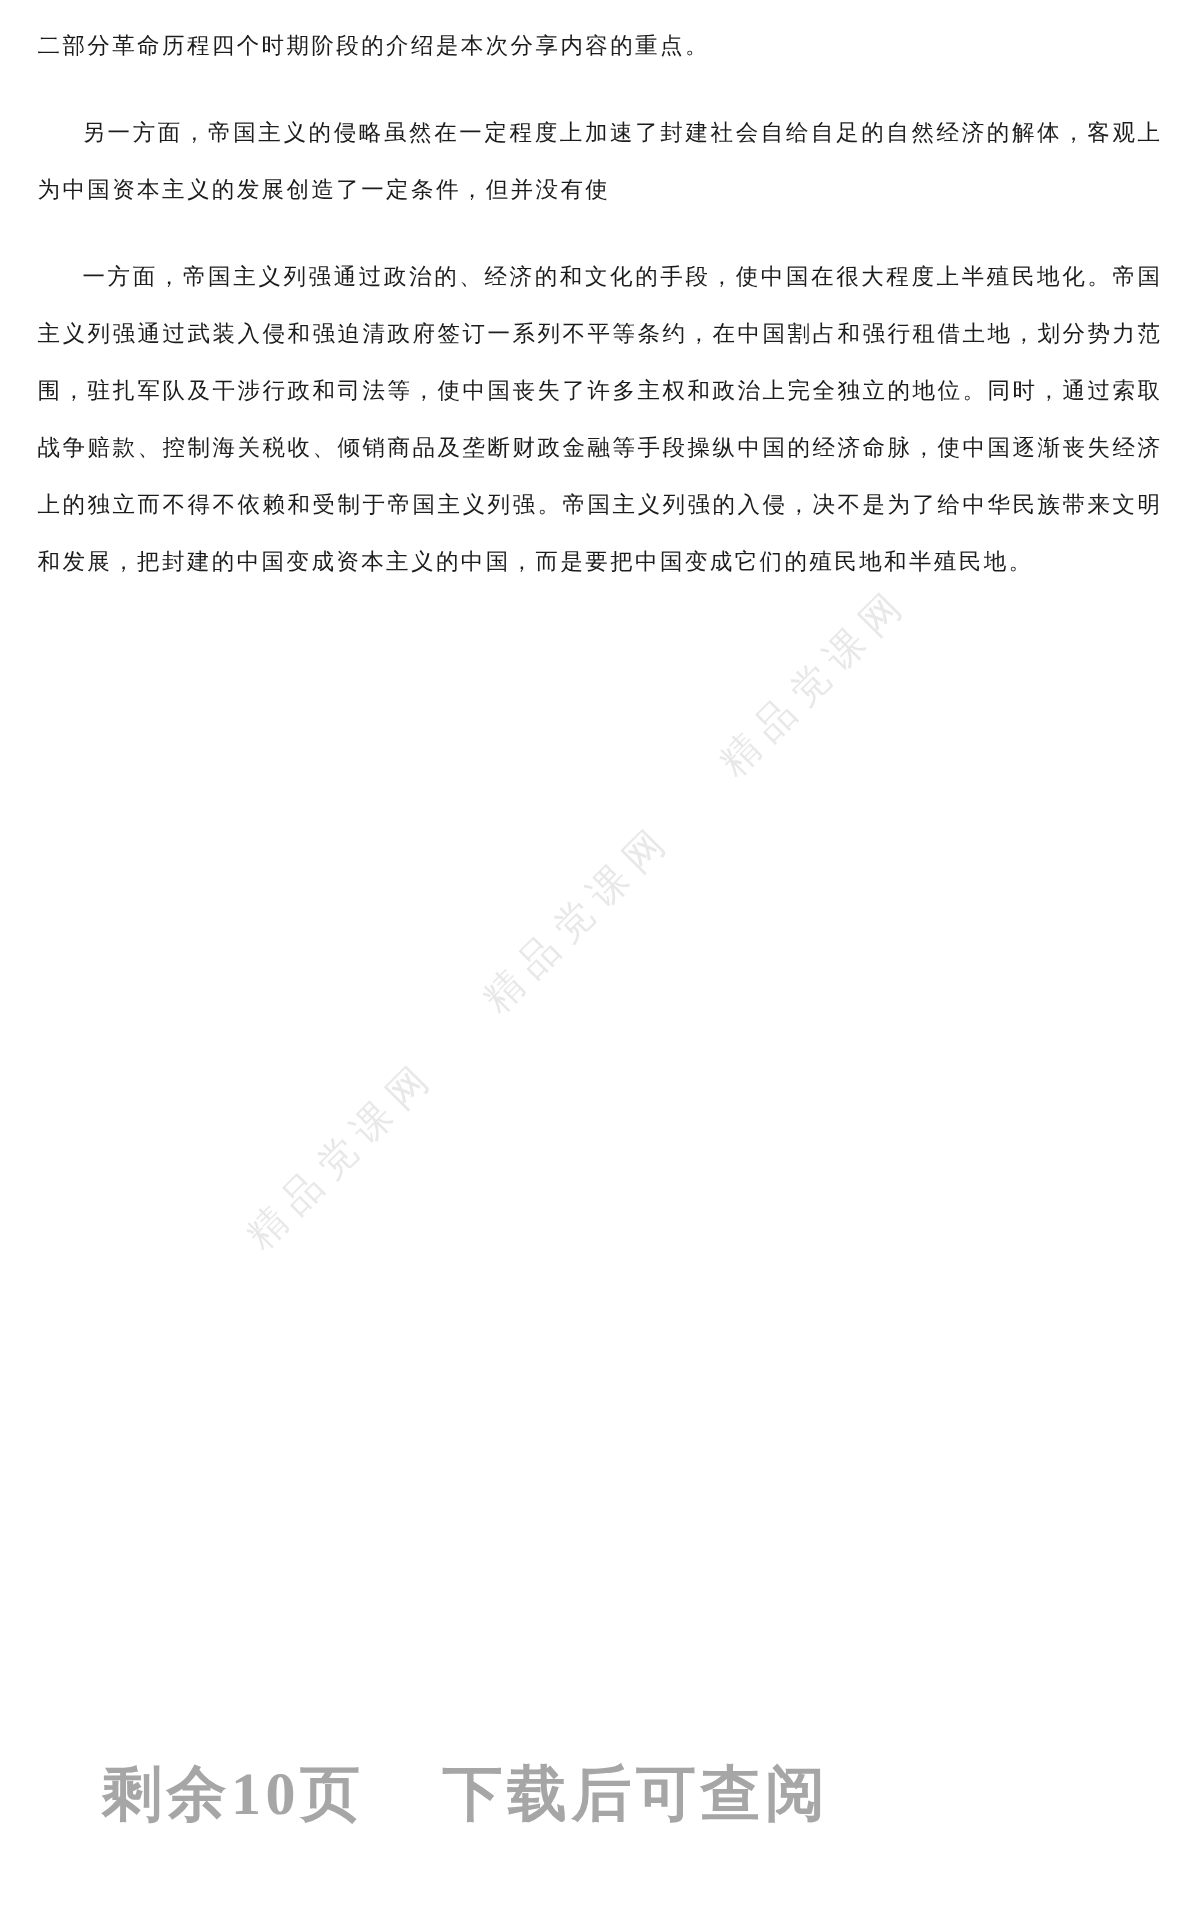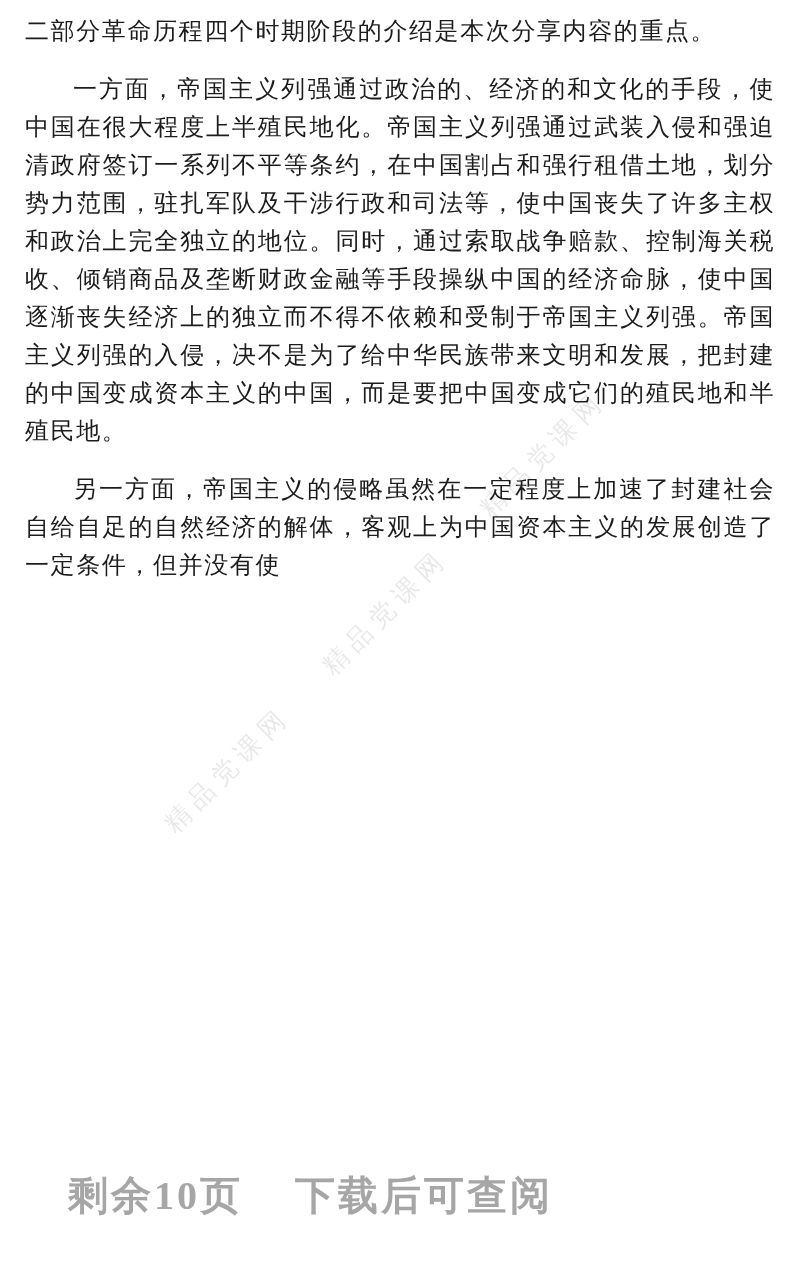--- a/index.html
+++ b/index.html
@@ -30,21 +30,21 @@
     letter-spacing: 7px;
     color: rgba(0, 0, 0, 0.09);
     pointer-events: none;
     user-select: none;
   }
   
   .doc-body {
     position: relative;
     padding: 12px 25px 0 25px;
     color: #1c1c1c;
-    font-size: 24px;
+    font-size: 15px;
     line-height: 38px;
     letter-spacing: 1.6px;
     text-align: justify;
   }
   .doc-body p {
     margin: 0 0 20px 0;
   }
   .doc-body p.indent {
     text-indent: 2em;
   }
@@ -79,22 +79,22 @@
     <span>精品党课网</span>
     <span>精品党课网</span>
   </div>
 
   <div class="doc-body">
     <p>二部分革命历程四个时期阶段的介绍是本次分享内容的重点。</p>
 
 
 
 
+    <p class="indent">另一方面，帝国主义的侵略虽然在一定程度上加速了封建社会自给自足的自然经济的解体，客观上为中国资本主义的发展创造了一定条件，但并没有使</p>
+
     <p class="indent">一方面，帝国主义列强通过政治的、经济的和文化的手段，使中国在很大程度上半殖民地化。帝国主义列强通过武装入侵和强迫清政府签订一系列不平等条约，在中国割占和强行租借土地，划分势力范围，驻扎军队及干涉行政和司法等，使中国丧失了许多主权和政治上完全独立的地位。同时，通过索取战争赔款、控制海关税收、倾销商品及垄断财政金融等手段操纵中国的经济命脉，使中国逐渐丧失经济上的独立而不得不依赖和受制于帝国主义列强。帝国主义列强的入侵，决不是为了给中华民族带来文明和发展，把封建的中国变成资本主义的中国，而是要把中国变成它们的殖民地和半殖民地。</p>
-
-    <p class="indent">另一方面，帝国主义的侵略虽然在一定程度上加速了封建社会自给自足的自然经济的解体，客观上为中国资本主义的发展创造了一定条件，但并没有使</p>
   </div>
 
   <div class="preview-banner">
     <span>剩余10页</span><span class="gap"></span><span>下载后可查阅</span>
   </div>
 
 </div>
 
 </body></html>

